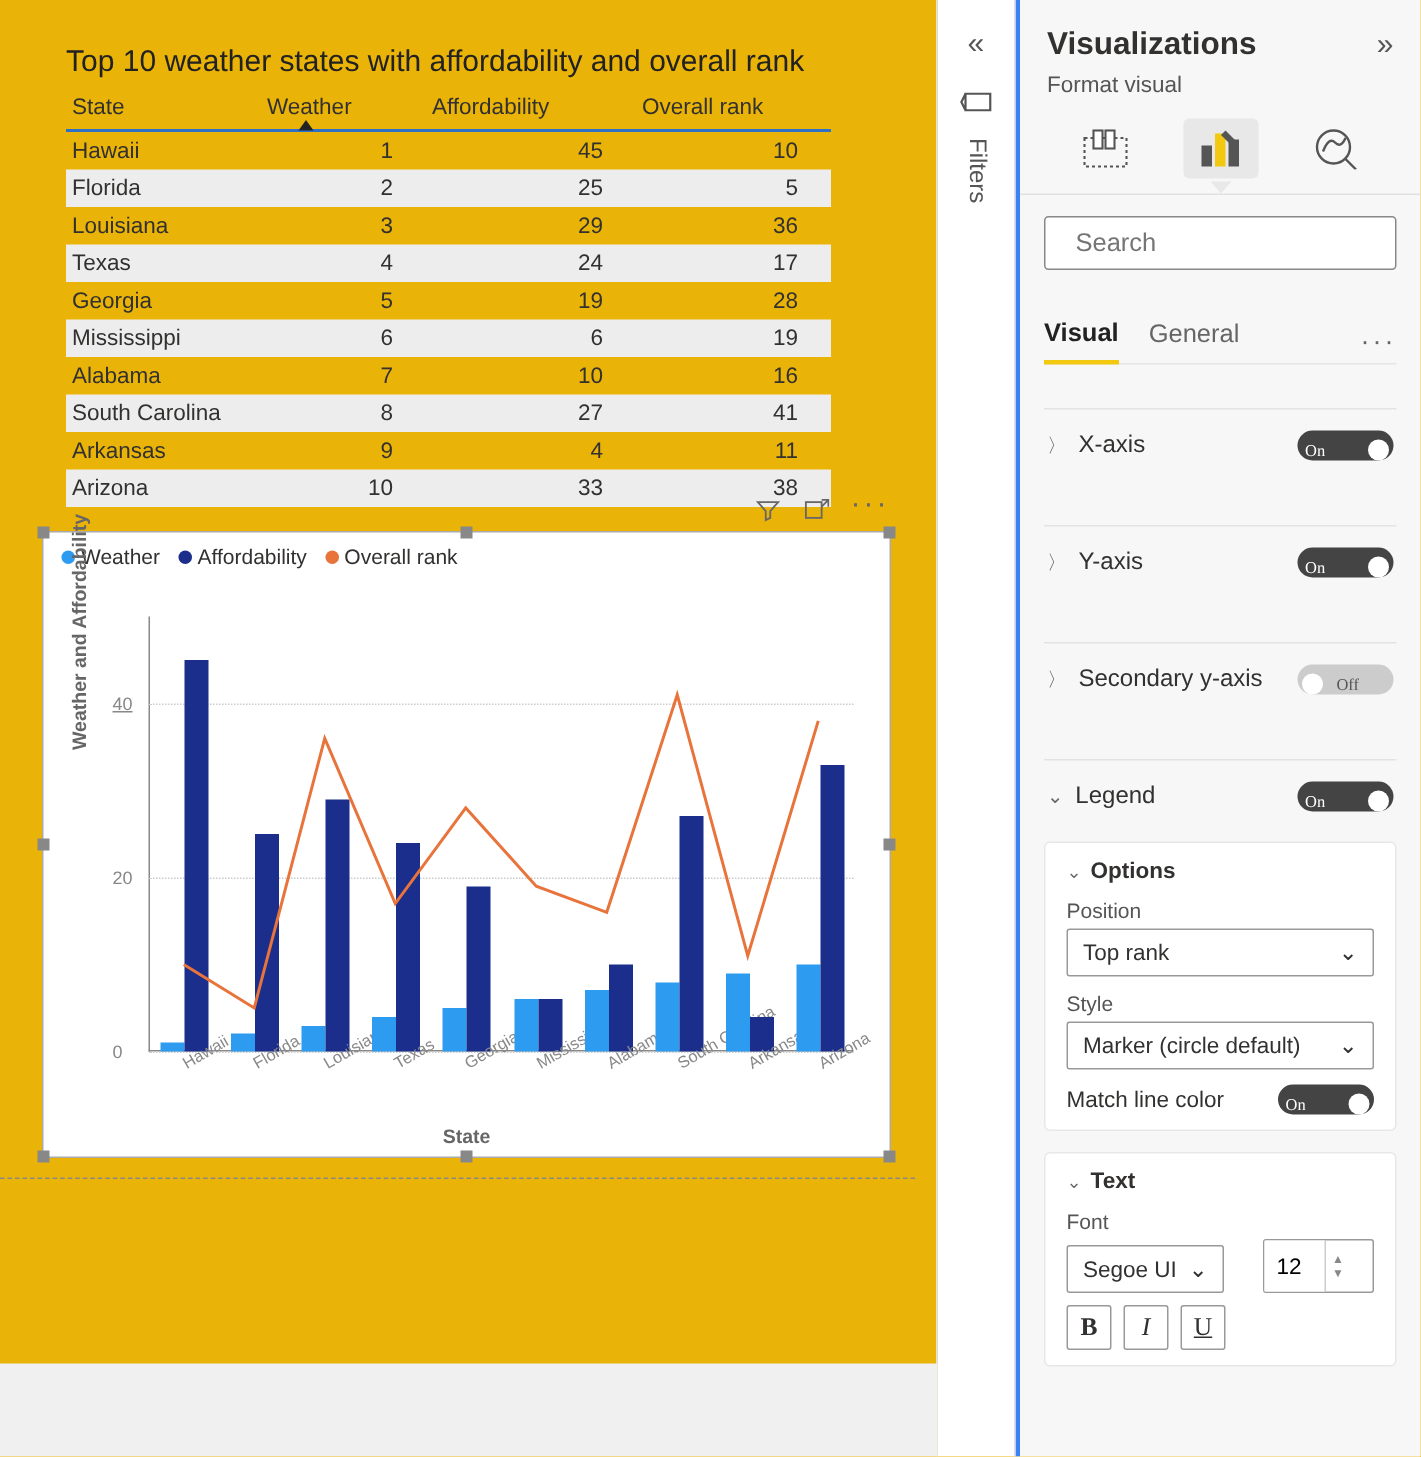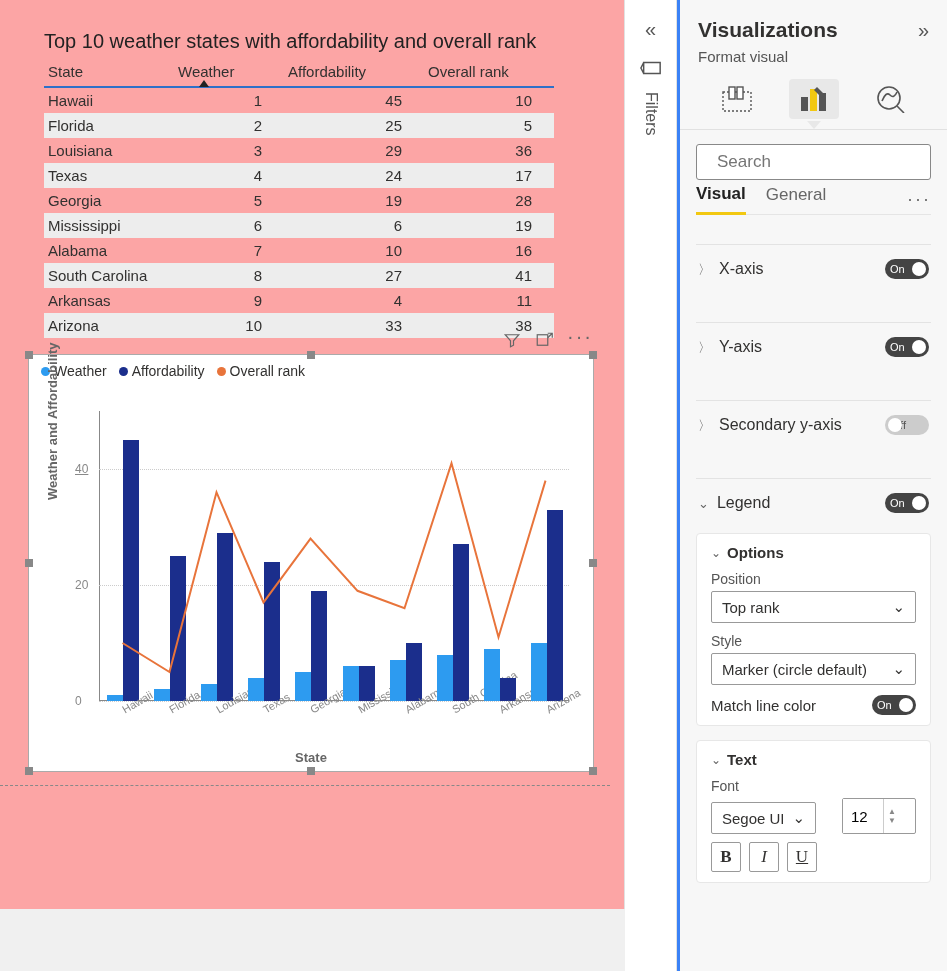--- a/index.html
+++ b/index.html
@@ -16,21 +16,21 @@
   }
   .main {
     display: flex;
     height: 100%;
   }
   .canvas {
     flex: 0 0 625px;
     padding: 30px 0 0 28px;
     position: relative;
     border-right: 1px solid #e1e1e1;
-    background: #fca5a5;
+    background: #eab308;
   }
   .report-title {
     font-size: 20px;
     font-weight: 400;
     margin: 0 0 4px 16px;
     color: #222;
   }
   .tbl {
     border-collapse: collapse;
     margin-left: 16px;
@@ -182,37 +182,37 @@
     padding: 14px 16px;
     flex:1; overflow:auto;
   }
   .search {
     display:flex; align-items:center; gap:8px;
     border:1px solid #888; border-radius:3px;
     padding: 6px 10px; background:#fff;
     font-size:17px;
   }
   .search input { border:none; outline:none; font-size:17px; flex:1; background:transparent;}
-  .tabs { display:flex; gap:20px; margin-top:4px; align-items:center; border-bottom:1px solid #e5e5e5;}
+  .tabs { display:flex; gap:20px; margin-top:32px; align-items:center; border-bottom:1px solid #e5e5e5;}
   .tabs .tab { font-size:17px; padding-bottom:8px; cursor:pointer; color:#666;}
   .tabs .tab.active { font-weight:600; color:#222; border-bottom: 3px solid #f2c811; margin-bottom:-1px;}
   .tabs .more { margin-left:auto; letter-spacing:2px; color:#666; cursor:pointer; font-size:18px;}
   .card {
     border-top: 1px solid #e3e3e3;
     padding: 14px 2px;
     display:flex; align-items:center; justify-content:space-between;
     font-size:16px;
     margin-top:29px;
   }
   .card .chev { color:#666; font-size:13px; margin-right:8px;}
   .card.exp .chev { transform: rotate(0deg);}
   .toggle {
-    width: 44px; height:20px; border-radius:10px;
+    width: 64px; height:20px; border-radius:10px;
     background:#444; position:relative; cursor:pointer;
-    display:flex; align-items:center;
+    display:flex; align-items:flex-end;font-family:Liberation Serif, serif;
   }
   .toggle.off { background:#ccc;}
   .toggle .knob {
     width:14px; height:14px; border-radius:50%;
     background:#fff; position:absolute;
   }
   .toggle .lbl { font-size:11px; color:#fff; flex:1; text-align:left; padding-left:5px;}
   .toggle.on .knob { right:3px;}
   .toggle.off .knob { left:3px;}
   .toggle.off .lbl { color:#555; text-align:right; padding-right:23px; padding-left:0;}

